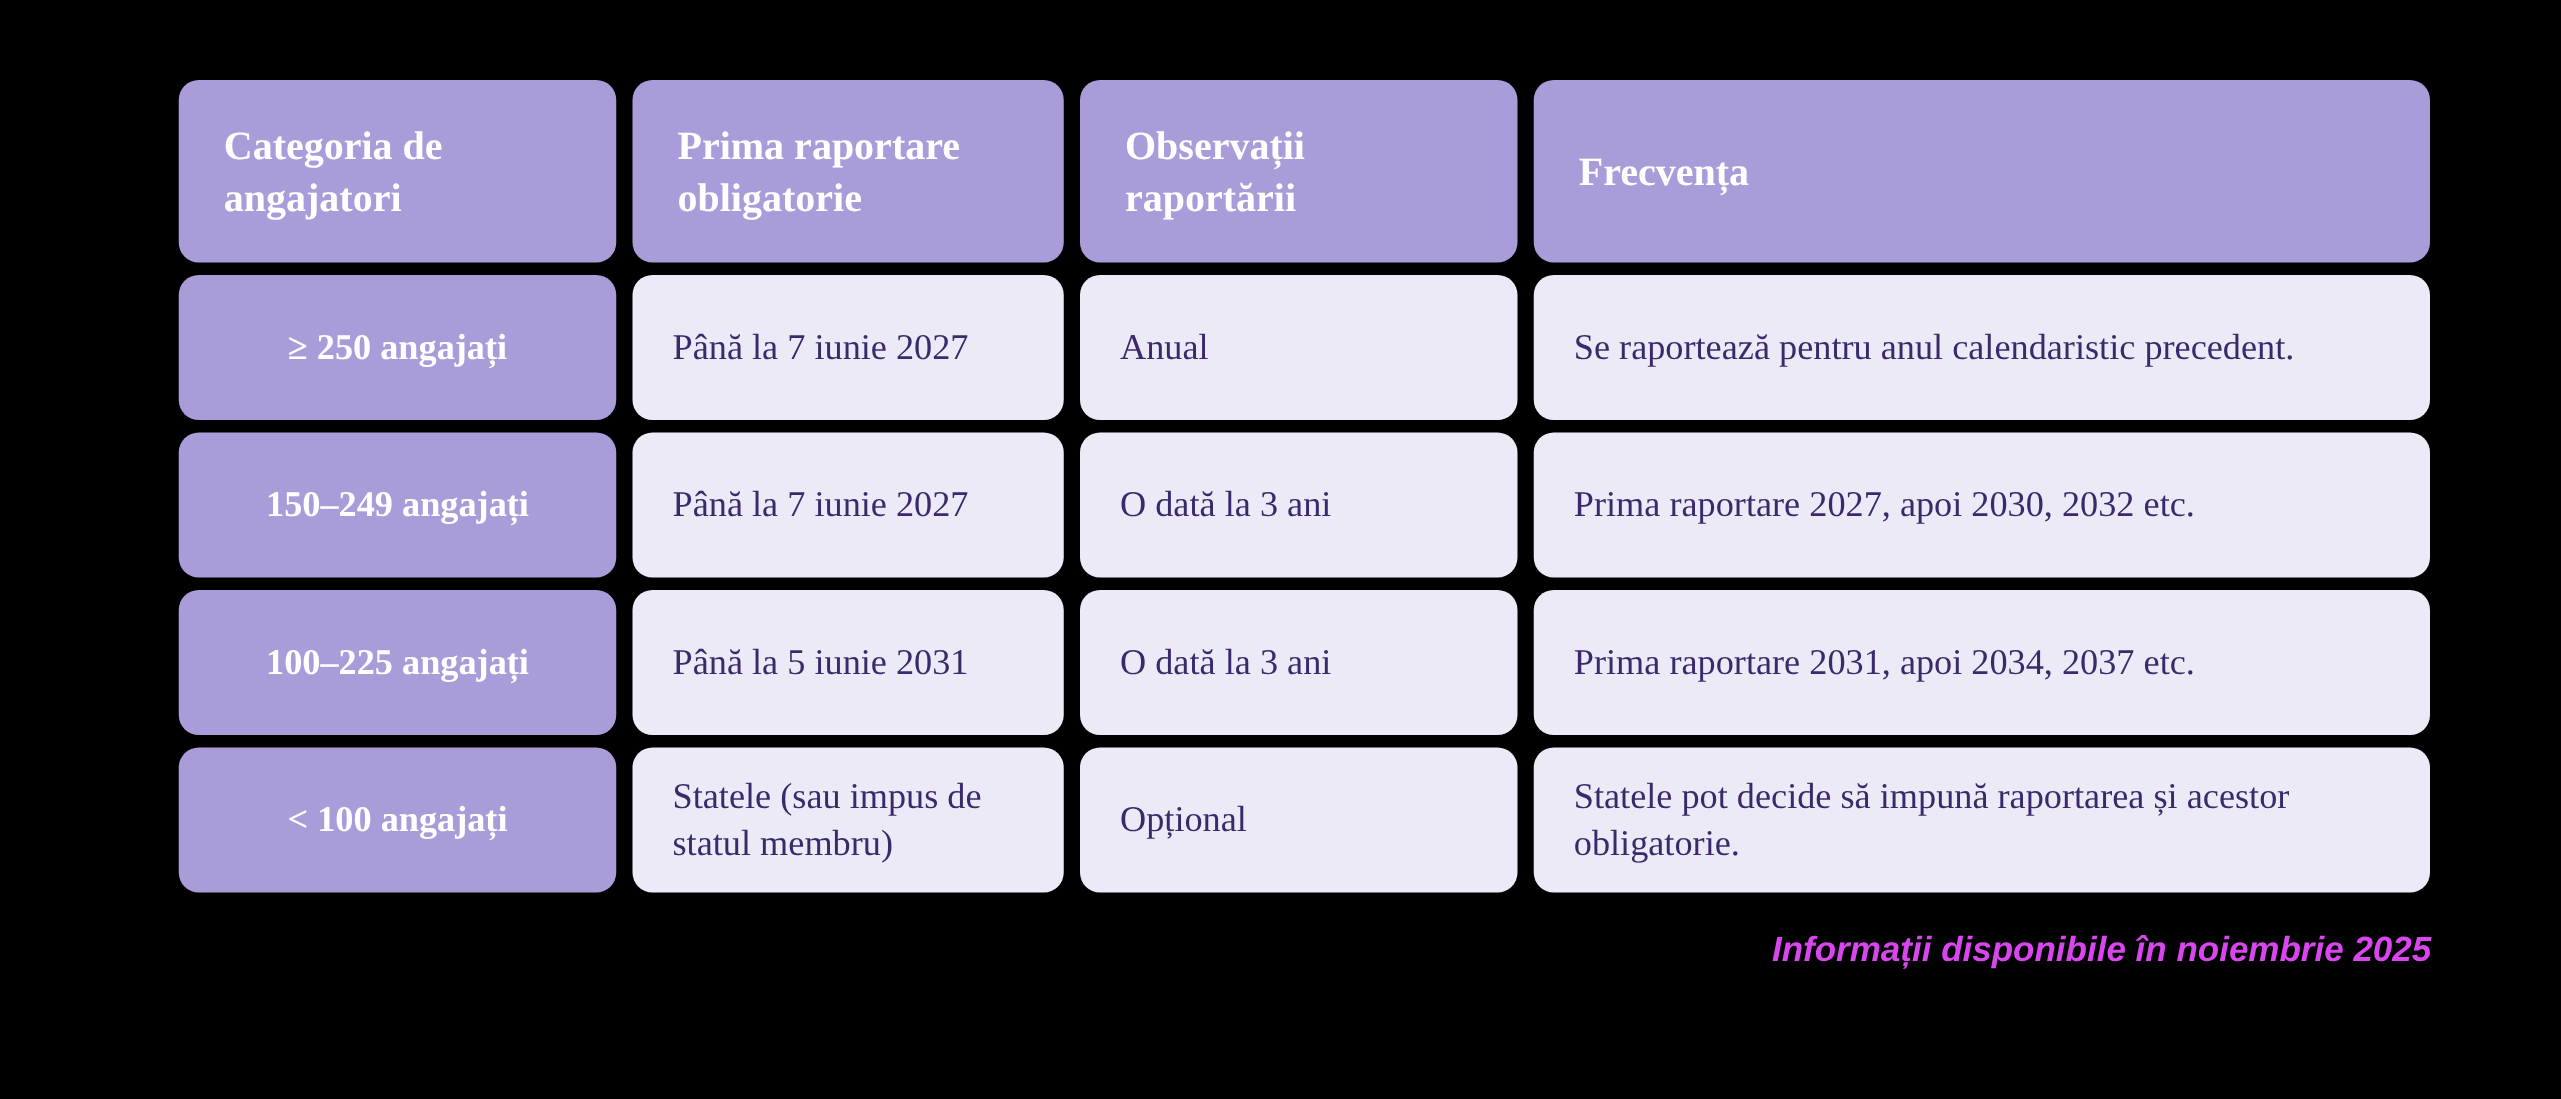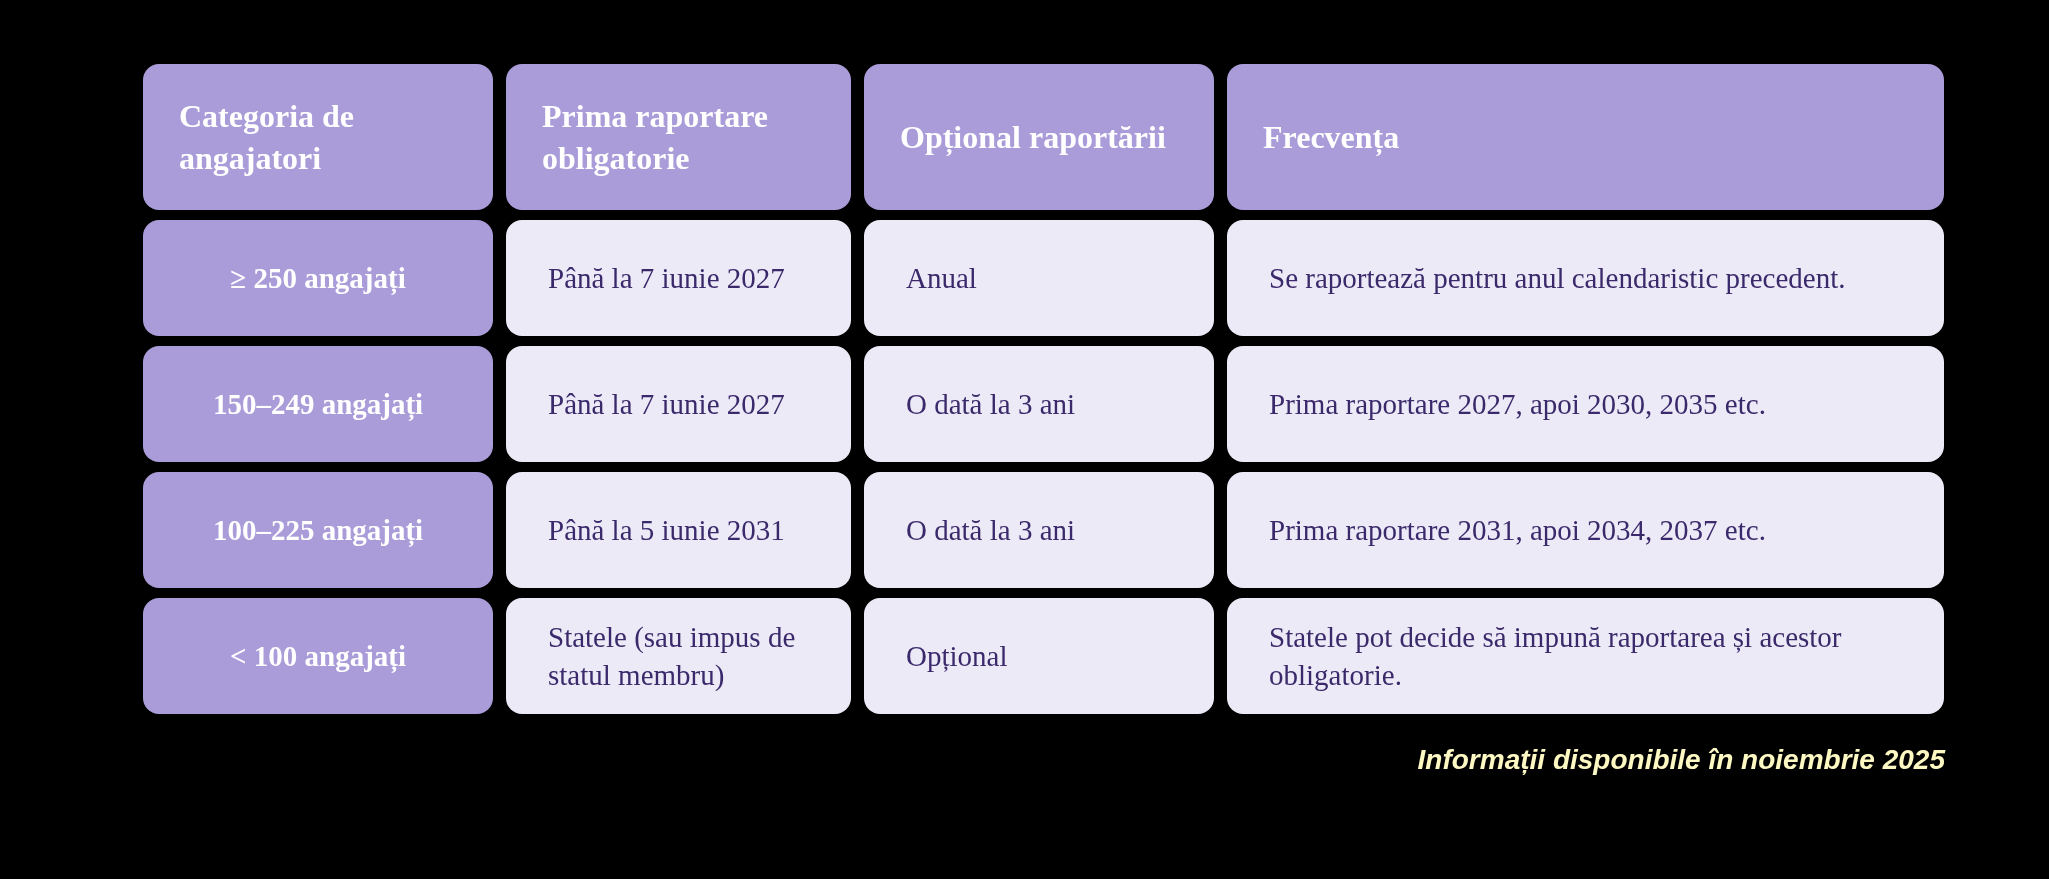--- a/index.html
+++ b/index.html
@@ -47,58 +47,58 @@
     font-weight: bold;
     font-size: 29px;
     justify-content: center;
     text-align: right;
     padding: 0 18px;
   }
   .cell.data {
     background: #edeaf7;
     color: #3b2a6b;
     font-size: 29px;
-    padding: 0 28px 0 42px;
+    padding: 0 28px 0 32px;
   }
   .footnote {
     position: absolute;
     top: 744px;
     right: 104px;
-    color: #fef9c3;
+    color: #d946ef;
     font-size: 28px;
     font-style: italic;
     font-weight: 600;
     text-align: right;
   }
 </style>
 </head>
 <body>
 
 <div class="table-wrap">
   <div class="grid">
 
     <div class="grid-row">
       <div class="cell header">Categoria de angajatori</div>
       <div class="cell header">Prima raportare obligatorie</div>
-      <div class="cell header">Opțional raportării</div>
+      <div class="cell header">Observații raportării</div>
       <div class="cell header">Frecvența</div>
     </div>
 
     <div class="grid-row">
       <div class="cell rowlabel">≥ 250 angajați</div>
       <div class="cell data">Până la 7 iunie 2027</div>
       <div class="cell data">Anual</div>
       <div class="cell data">Se raportează pentru anul calendaristic precedent.</div>
     </div>
 
     <div class="grid-row">
       <div class="cell rowlabel">150–249 angajați</div>
       <div class="cell data">Până la 7 iunie 2027</div>
       <div class="cell data">O dată la 3 ani</div>
-      <div class="cell data">Prima raportare 2027, apoi 2030, 2035 etc.</div>
+      <div class="cell data">Prima raportare 2027, apoi 2030, 2032 etc.</div>
     </div>
 
     <div class="grid-row">
       <div class="cell rowlabel">100–225 angajați</div>
       <div class="cell data">Până la 5 iunie 2031</div>
       <div class="cell data">O dată la 3 ani</div>
       <div class="cell data">Prima raportare 2031, apoi 2034, 2037 etc.</div>
     </div>
 
     <div class="grid-row">

